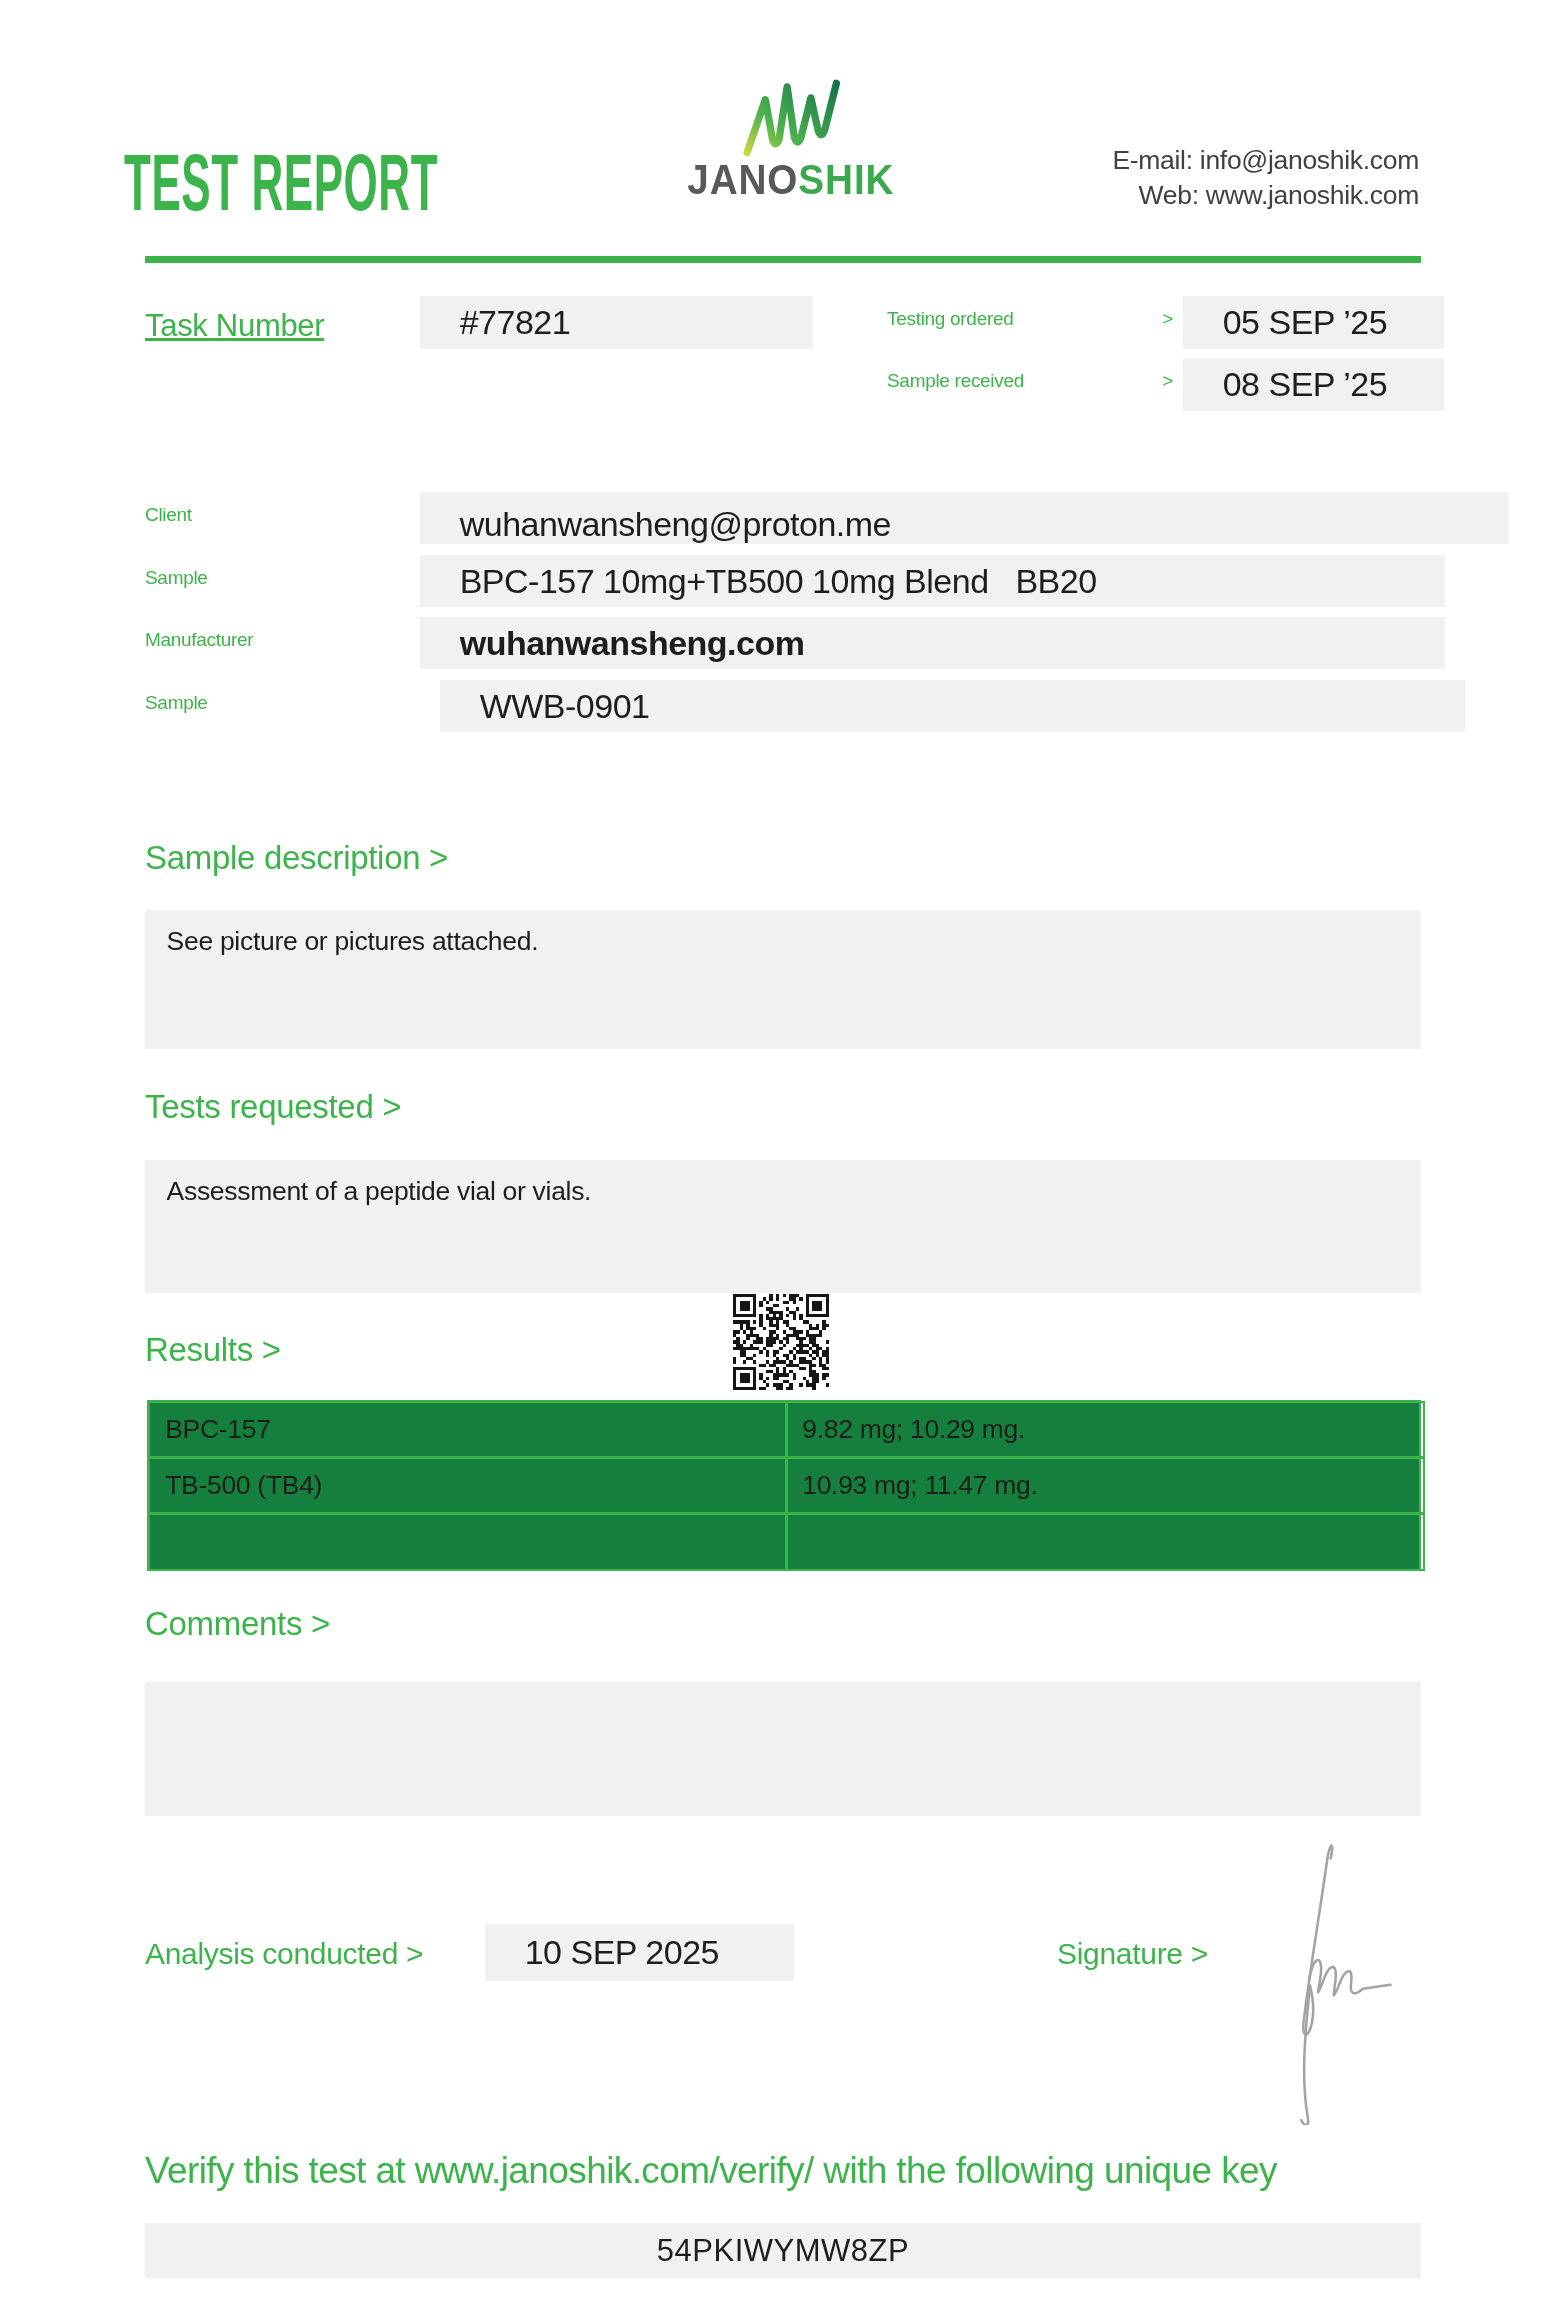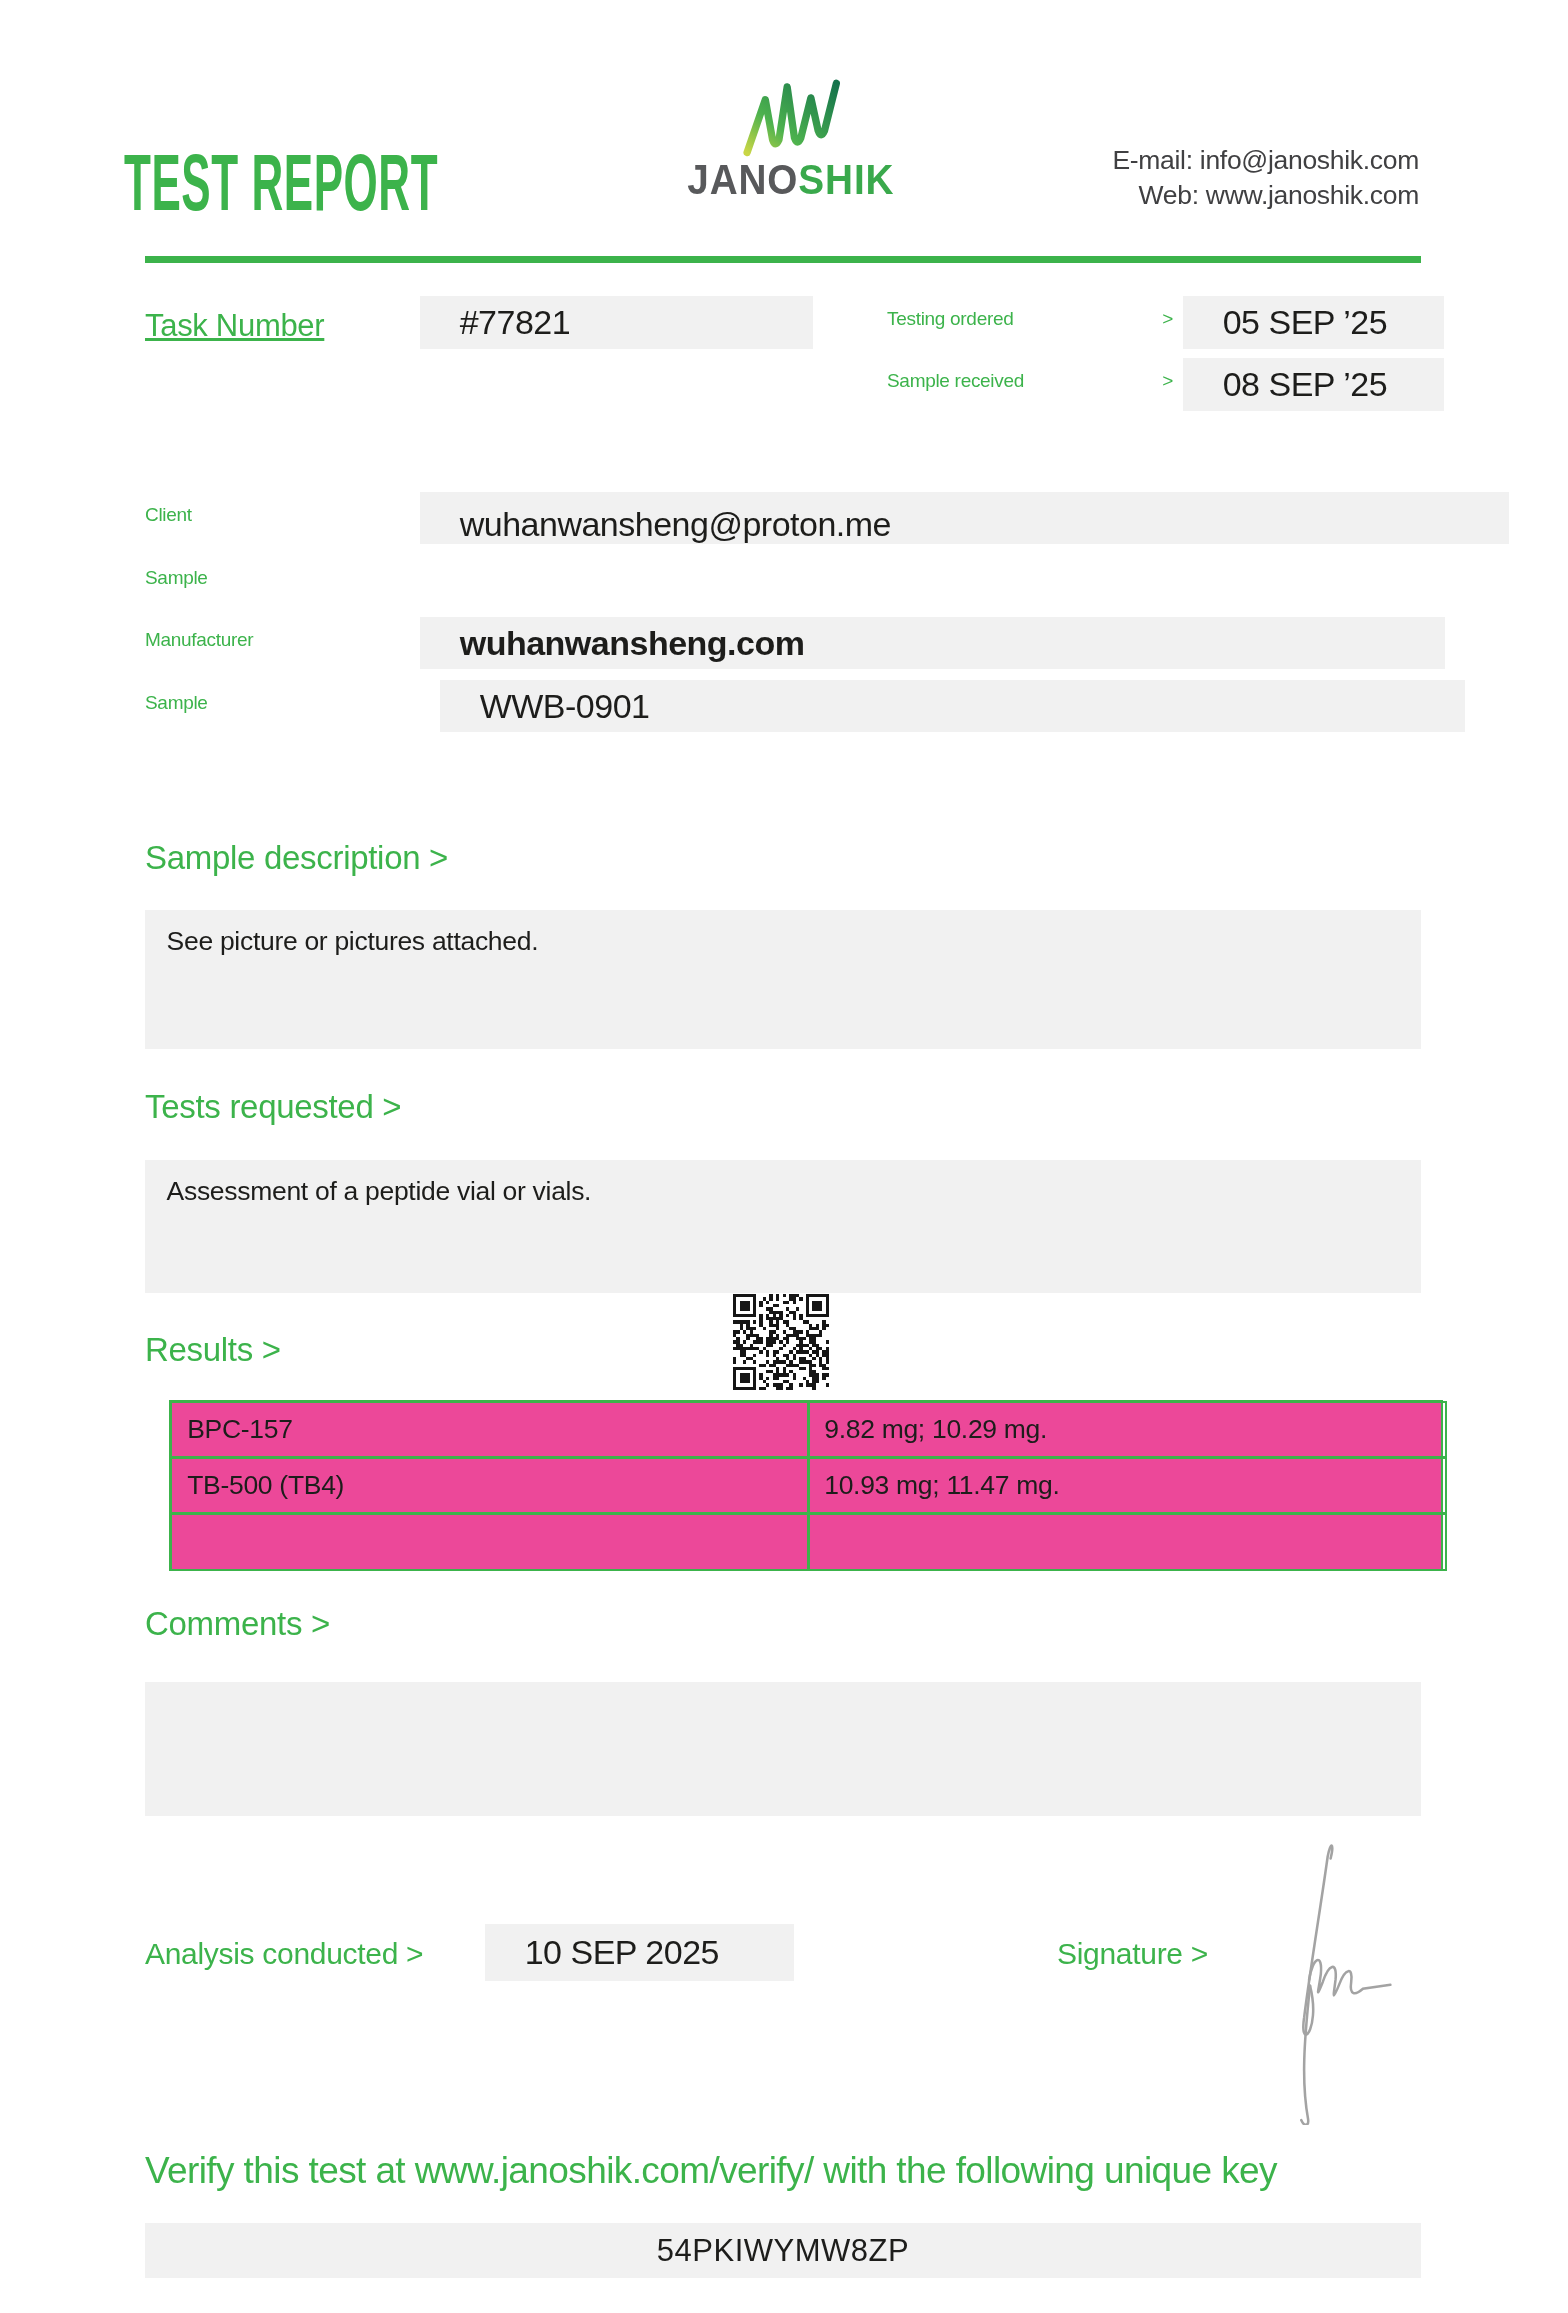--- a/index.html
+++ b/index.html
@@ -30,21 +30,21 @@
 
   
   .h{position:absolute;color:#3cb34b;font-size:33px;white-space:nowrap;letter-spacing:-0.3px;}
 
   .area{position:absolute;background:#f1f1f1;font-size:26.5px;color:#1d1d1b;
         padding:15.7px 0 0 21.6px;box-sizing:border-box;letter-spacing:-0.3px;}
 
   
   .rtable{position:absolute;left:147px;top:1400px;width:1274px;height:171px;
           display:grid;grid-template-columns:637px 637px;grid-template-rows:1fr 1fr 1fr;
-          border:2.9px solid #3cb34b;box-sizing:border-box;background:#ec4899;margin-left:22px;}
+          border:2.9px solid #3cb34b;box-sizing:border-box;background:#15803d;}
   .cell{border:2.9px solid #3cb34b;box-sizing:border-box;display:flex;align-items:center;
         font-size:26.5px;color:#1d1d1b;padding-left:15.7px;letter-spacing:-0.3px;margin:-1.5px;}
 
   .sig-label{position:absolute;left:1057px;top:1937px;}
   .analysis-label{position:absolute;left:145px;top:1937px;}
   .analysis-box{left:485px;top:1924px;width:284px;height:57px;}
 
   .verify{position:absolute;left:145px;top:2150px;width:1276px;color:#3cb34b;
           font-size:37px;white-space:nowrap;letter-spacing:-0.6px;}
   .keybox{position:absolute;left:145px;top:2223px;width:1276px;height:55px;background:#f1f1f1;
@@ -102,20 +102,23 @@
   <div class="vbox" style="left:1183px;top:358px;width:236px;height:53px;">
     <span class="txt">08 SEP ’25</span>
   </div>
 
   <div class="lbl" style="left:145px;top:504px;">Client</div>
   <div class="vbox" style="left:420px;top:492px;width:1064px;height:52px;align-items:flex-end;">
     <span class="txt">wuhanwansheng@proton.me</span>
   </div>
 
   <div class="lbl" style="left:145px;top:567px;">Sample</div>
+  <div class="vbox" style="left:420px;top:555px;width:1000px;height:52px;">
+    <span class="txt">BPC-157 10mg+TB500 10mg Blend   BB20</span>
+  </div>
 
   <div class="lbl" style="left:145px;top:629px;">Manufacturer</div>
   <div class="vbox" style="left:420px;top:617px;width:1000px;height:52px;font-weight:bold;">
     <span class="txt">wuhanwansheng.com</span>
   </div>
 
   <div class="lbl" style="left:145px;top:692px;">Sample</div>
   <div class="vbox" style="left:440px;top:680px;width:1000px;height:52px;">
     <span class="txt">WWB-0901</span>
   </div>

